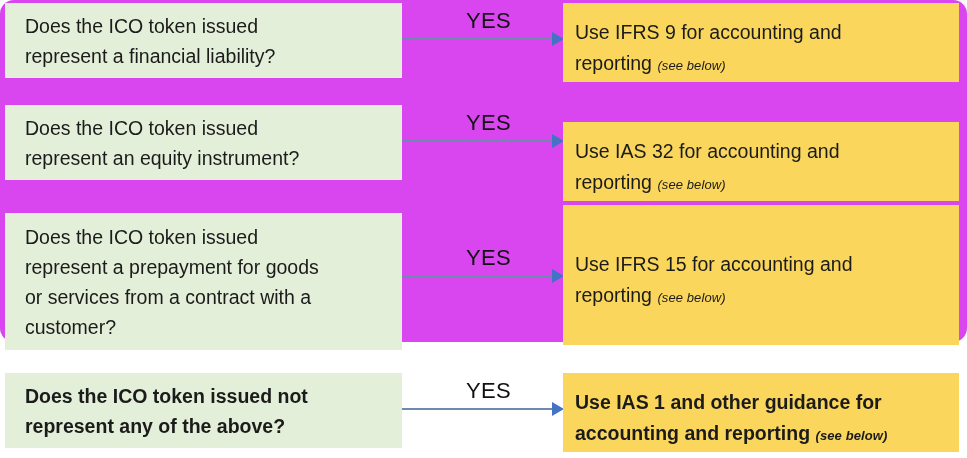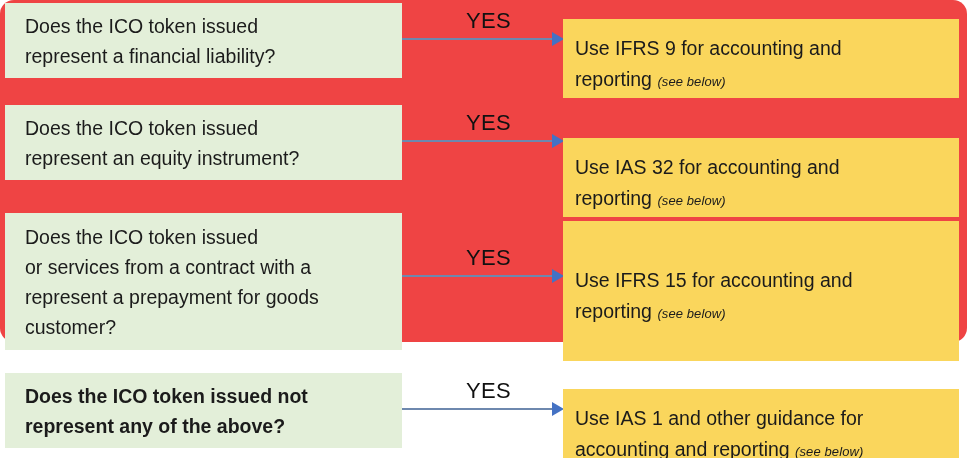--- a/index.html
+++ b/index.html
@@ -10,21 +10,21 @@
   body {
     width: 967px;
     height: 458px;
     font-family: "Liberation Sans", sans-serif;
     overflow: hidden;
   }
   #flowchart {
     position: relative;
     width: 967px;
     height: 342px;
-    background: #ef4444;
+    background: #d946ef;
     border-radius: 14px;
   }
   .row {
     position: absolute;
     left: 0;
     width: 967px;
   }
   .question-box {
     position: absolute;
     left: 5px;
@@ -48,21 +48,20 @@
     width: 396px;
     box-sizing: border-box;
     background: #FAD65C;
     color: #1b1b1b;
     font-size: 19.5px;
     line-height: 31px;
     padding: 20px 0 8px 12px;
     display: flex;
     flex-direction: column;
     justify-content: center;
-    margin-top: 16px;
   }
   .answer-box .aline {
     white-space: nowrap;
   }
   .see-below {
     font-style: italic;
     font-size: 13px;
     letter-spacing: 0.1px;
   }
   .connector {
@@ -113,21 +112,21 @@
   
   #row3 { top: 205px; height: 160px; }
   #row3 .question-box { top: 8px; height: 137px; }
   #row3 .answer-box   { top: 0; height: 140px; }
   #row3 .connector    { top: 60px; }
   #row3 .yes-label    { left: 466px; top: 40px; }
 
   
   #row4 { top: 365px; height: 93px; }
   #row4 .question-box { top: 8px; height: 75px; font-weight: bold; }
-  #row4 .answer-box   { top: 8px; height: 79px; }
+  #row4 .answer-box   { top: 8px; height: 79px; font-weight: bold; }
   #row4 .connector    { top: 33px; }
   #row4 .yes-label    { left: 466px; top: 13px; }
 </style>
 </head>
 <body>
 
 <div id="flowchart">
 
   <div class="row" id="row1">
     <div class="question-box">
@@ -157,22 +156,22 @@
     </div>
     <div class="answer-box">
       <span class="aline">Use IAS 32 for accounting and</span>
       <span class="aline"><span>reporting</span> <span class="see-below">(see below)</span></span>
     </div>
   </div>
 
   <div class="row" id="row3">
     <div class="question-box">
       <span class="qline">Does the ICO token issued</span>
+      <span class="qline">represent a prepayment for goods</span>
       <span class="qline">or services from a contract with a</span>
-      <span class="qline">represent a prepayment for goods</span>
       <span class="qline">customer?</span>
     </div>
     <div class="yes-label">YES</div>
     <div class="connector">
       <div class="line"></div>
       <div class="head"></div>
     </div>
     <div class="answer-box">
       <span class="aline">Use IFRS 15 for accounting and</span>
       <span class="aline"><span>reporting</span> <span class="see-below">(see below)</span></span>

